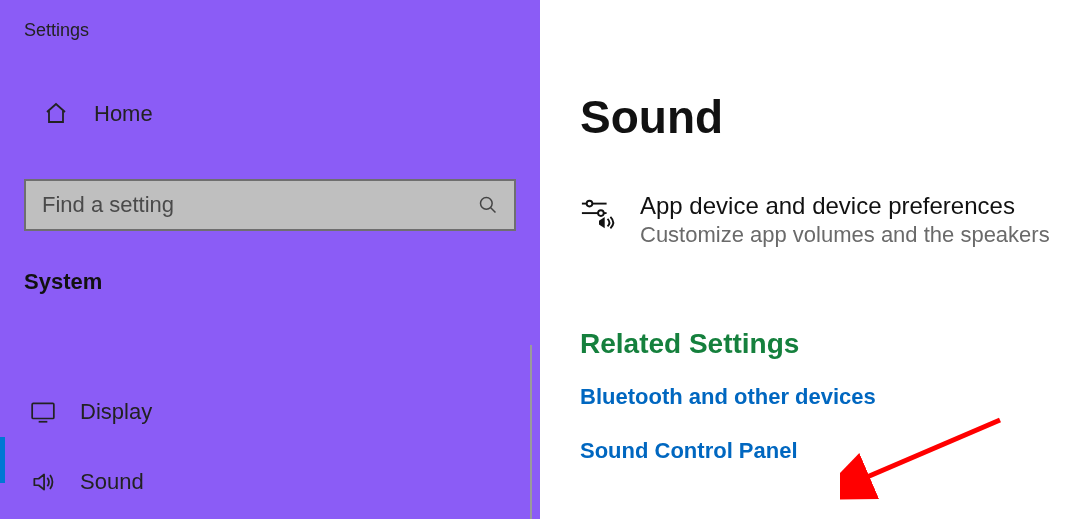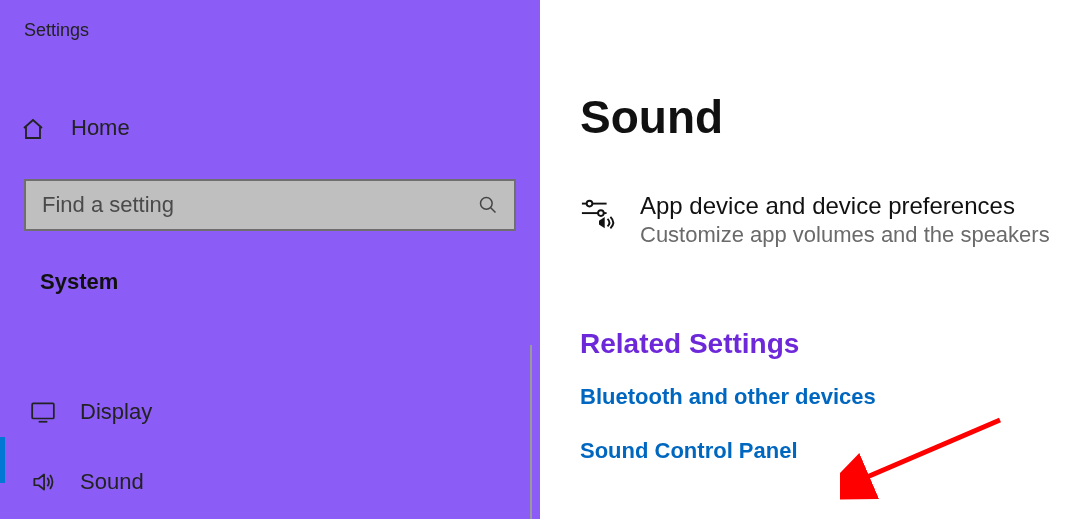--- a/index.html
+++ b/index.html
@@ -25,25 +25,24 @@
     }
     .app-title {
       font-size: 18px;
       font-weight: 400;
       color: #222;
       padding-left: 24px;
       margin-bottom: 60px;
     }
     .home-row {
       display: flex;
-      align-items: flex-end;
-      padding-left: 12px;
+      align-items: flex-start;
+      padding-left: 44px;
       margin-bottom: 38px;
       height: 40px;
-      margin-left: 9px;
     }
     .home-row .icon {
       width: 24px;
       height: 24px;
       margin-right: 26px;
     }
     .home-row .label {
       font-size: 22px;
       color: #222;
       font-weight: 400;
@@ -70,21 +69,21 @@
       color: #4a4a4a;
     }
     .search-box .search-icon {
       width: 20px;
       height: 20px;
     }
     .category-heading {
       font-size: 22px;
       font-weight: 700;
       color: #111;
-      padding-left: 40px;
+      padding-left: 24px;
       margin-bottom: 60px;
     }
     .nav-item {
       display: flex;
       align-items: flex-end;
       height: 70px;
       padding-left: 30px;
       position: relative;
     }
     .nav-item.active::before {
@@ -145,21 +144,21 @@
       font-weight: 400;
     }
     .pref-row .texts .subtitle {
       font-size: 22px;
       color: #6a6a6a;
       margin-top: 2px;
     }
     .section-heading {
       font-size: 28px;
       font-weight: 600;
-      color: #6d28d9;
+      color: #15803d;
       margin-bottom: 24px;
     }
     .link {
       display: block;
       font-size: 22px;
       color: #0067c0;
       margin-bottom: 28px;
       cursor: pointer;
       font-weight: bold;
     }

